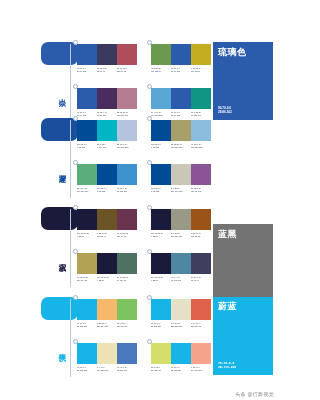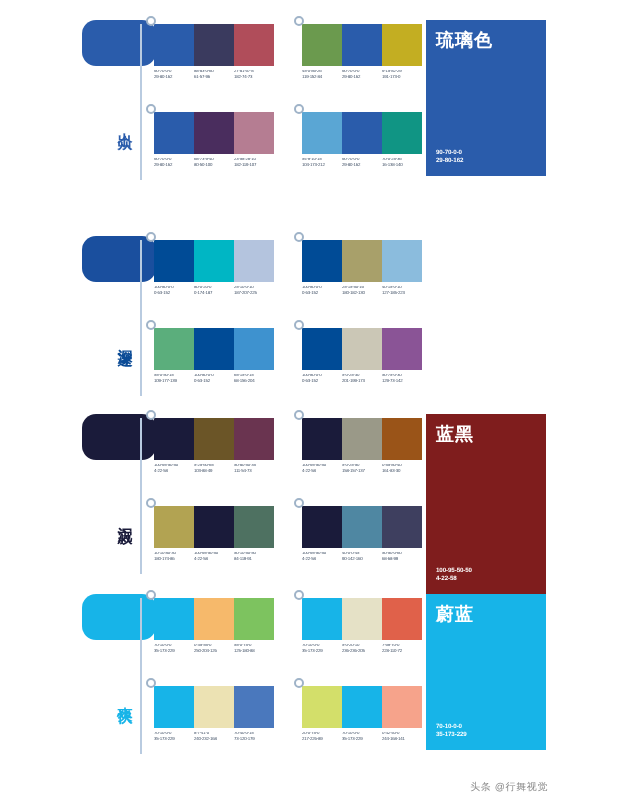--- a/index.html
+++ b/index.html
@@ -86,21 +86,21 @@
   .watermark{
     position:absolute;right:7px;bottom:3px;
     font-size:5px;color:#8a8a8a;letter-spacing:0.3px;
   }
 </style>
 </head>
 <body>
 
 <div class="sheet">
   <div id="sections-root">
-      <div class="section" style="top: 8px; height: 86px;">
+      <div class="section" style="top: 40px; height: 86px;">
         <div class="chip" style="top: 2px; background: rgb(42, 92, 171);"></div>
         <div class="vrule" style="top: 4px; height: 78px;"></div>
         <div class="vlabel" style="top: 52px; color: rgb(42, 92, 171);">出众</div>
         <div class="grid">
           <div class="pal" style="left: 0px; top: 4px;">
             <div class="dot"></div>
             <div class="swatches">
               <i style="background: rgb(42, 92, 171);"></i>
               <i style="background: rgb(58, 58, 94);"></i>
               <i style="background: rgb(176, 77, 90);"></i>
@@ -377,21 +377,21 @@
                 <span>40-0-0-45</span>
                 <span>90-142-160</span>
               </div>
               <div class="cc">
                 <span>50-50-0-60</span>
                 <span>68-68-99</span>
               </div>
             </div>
           </div>
         </div>
-        <div class="namepanel" style="top: 2px; height: 90px; background: #7f1d1d;">
+        <div class="namepanel" style="top: 19px; height: 90px; background: #737373;">
           <div class="cname">蓝黑</div>
           <div class="ncodes">
             <span>100-95-50-50</span>
             <span>4-22-58</span>
           </div>
         </div>
       </div>
       <div class="section" style="top: 295px; height: 86px;">
         <div class="chip" style="top: 2px; background: rgb(23, 180, 232);"></div>
         <div class="vrule" style="top: 4px; height: 78px;"></div>
@@ -479,21 +479,21 @@
                 <span>70-10-0-0</span>
                 <span>35-173-229</span>
               </div>
               <div class="cc">
                 <span>0-42-40-0</span>
                 <span>244-168-141</span>
               </div>
             </div>
           </div>
         </div>
-        <div class="namepanel" style="top: 2px; height: 78px; background: rgb(23, 180, 232);">
+        <div class="namepanel" style="top: 2px; height: 78px; background: rgb(23, 180, 232); font-family: Liberation Mono, monospace;">
           <div class="cname">蔚蓝</div>
           <div class="ncodes">
             <span>70-10-0-0</span>
             <span>35-173-229</span>
           </div>
         </div>
       </div>
     </div>
   <div class="watermark">头条 @行舞视觉</div>
 </div>

